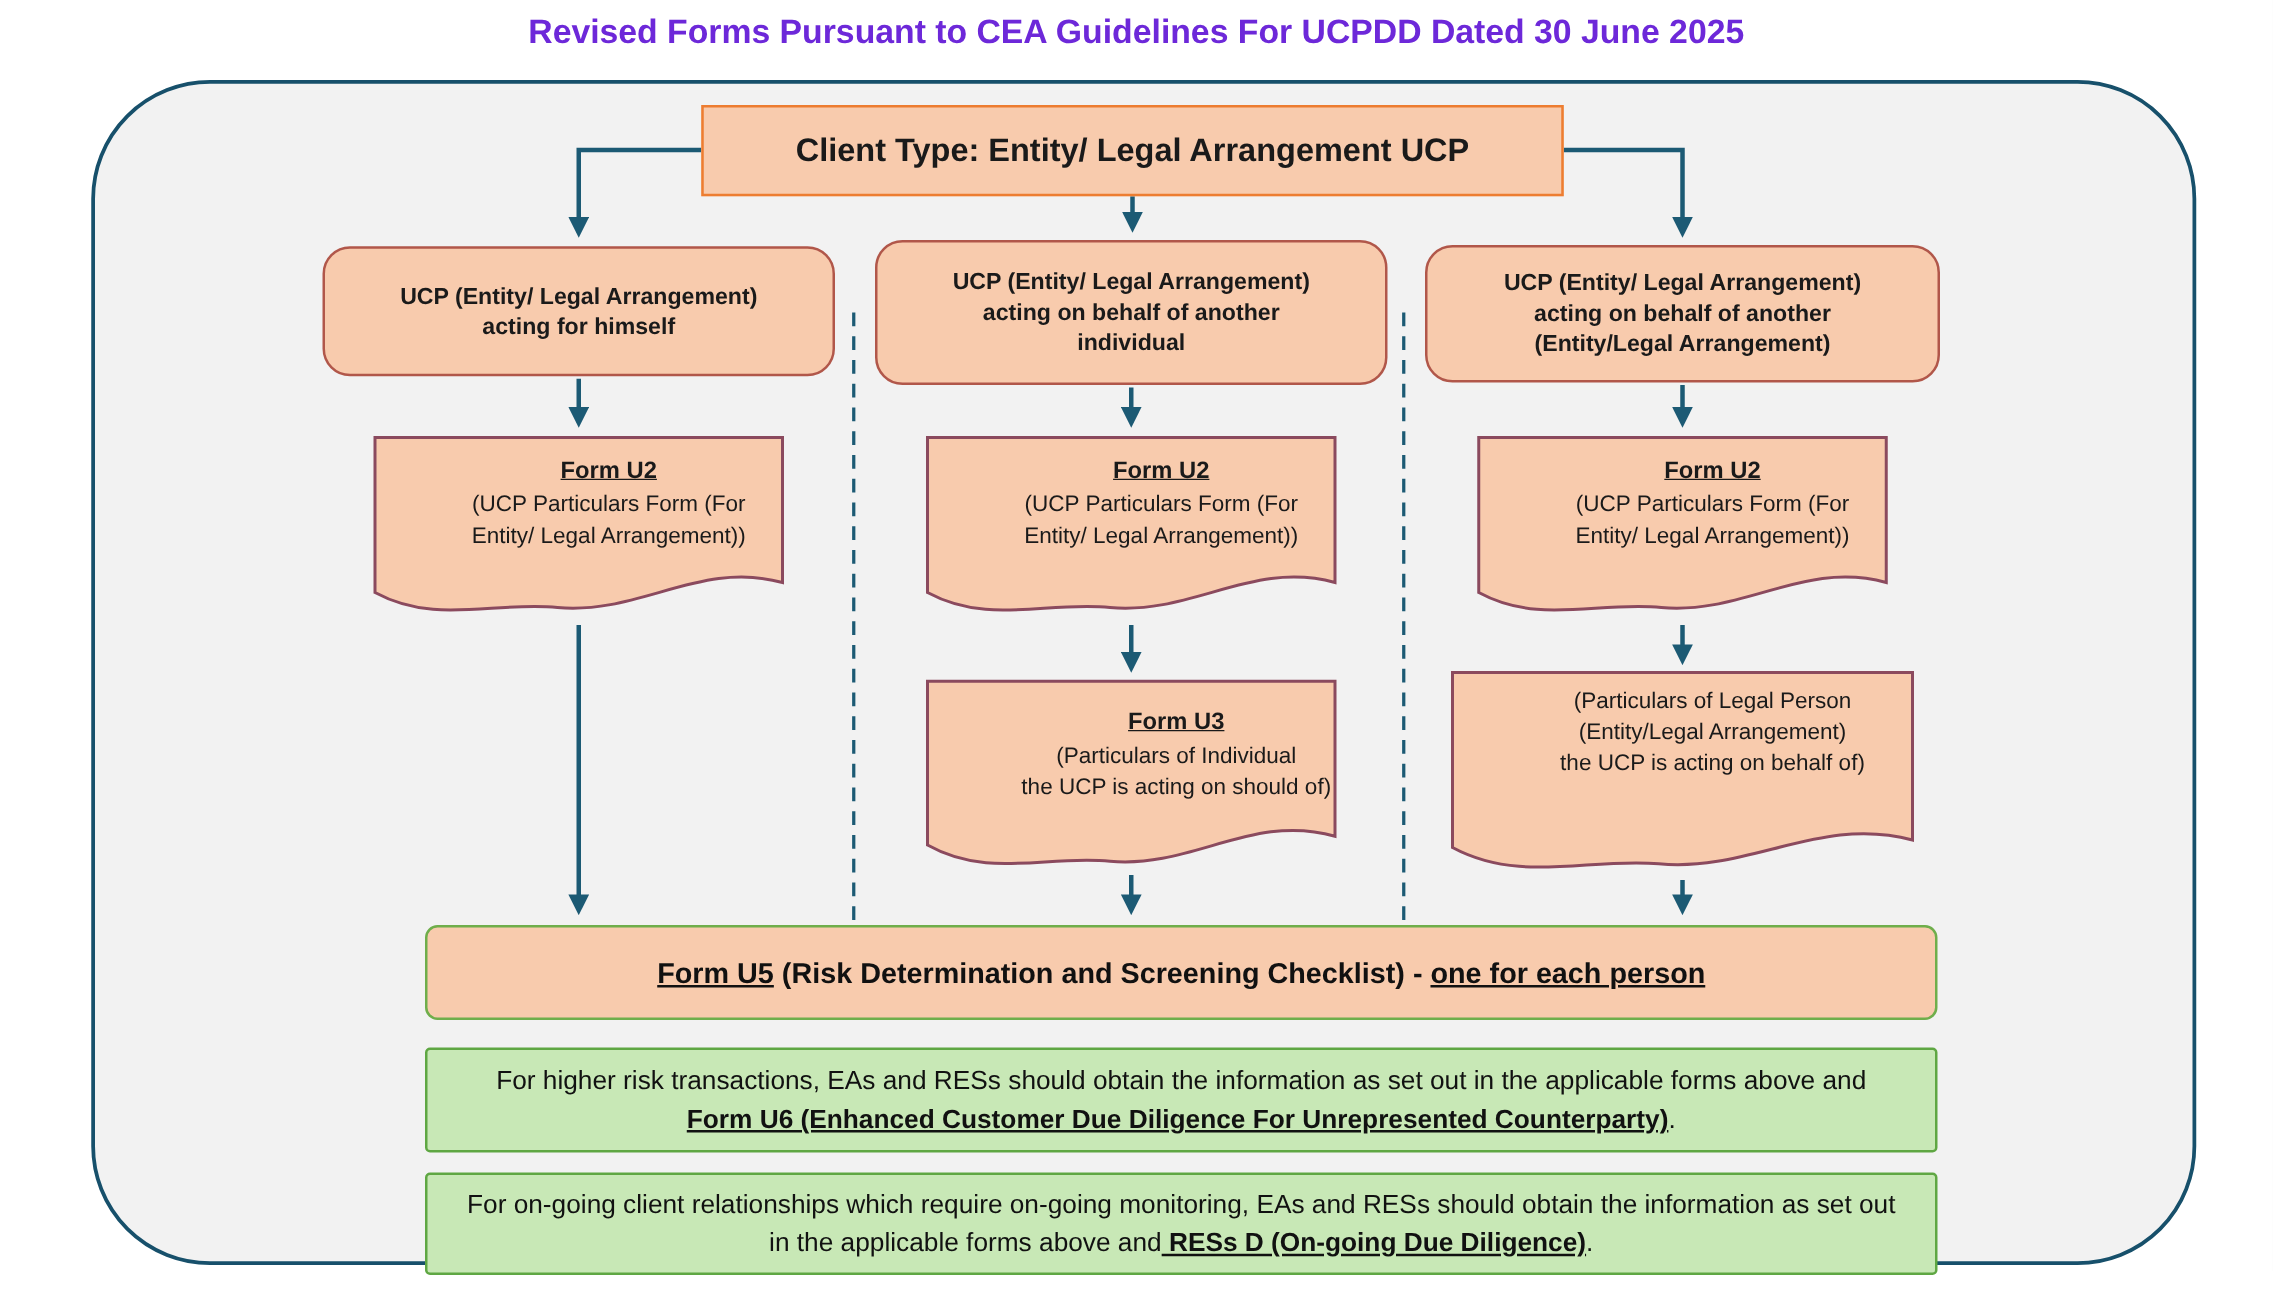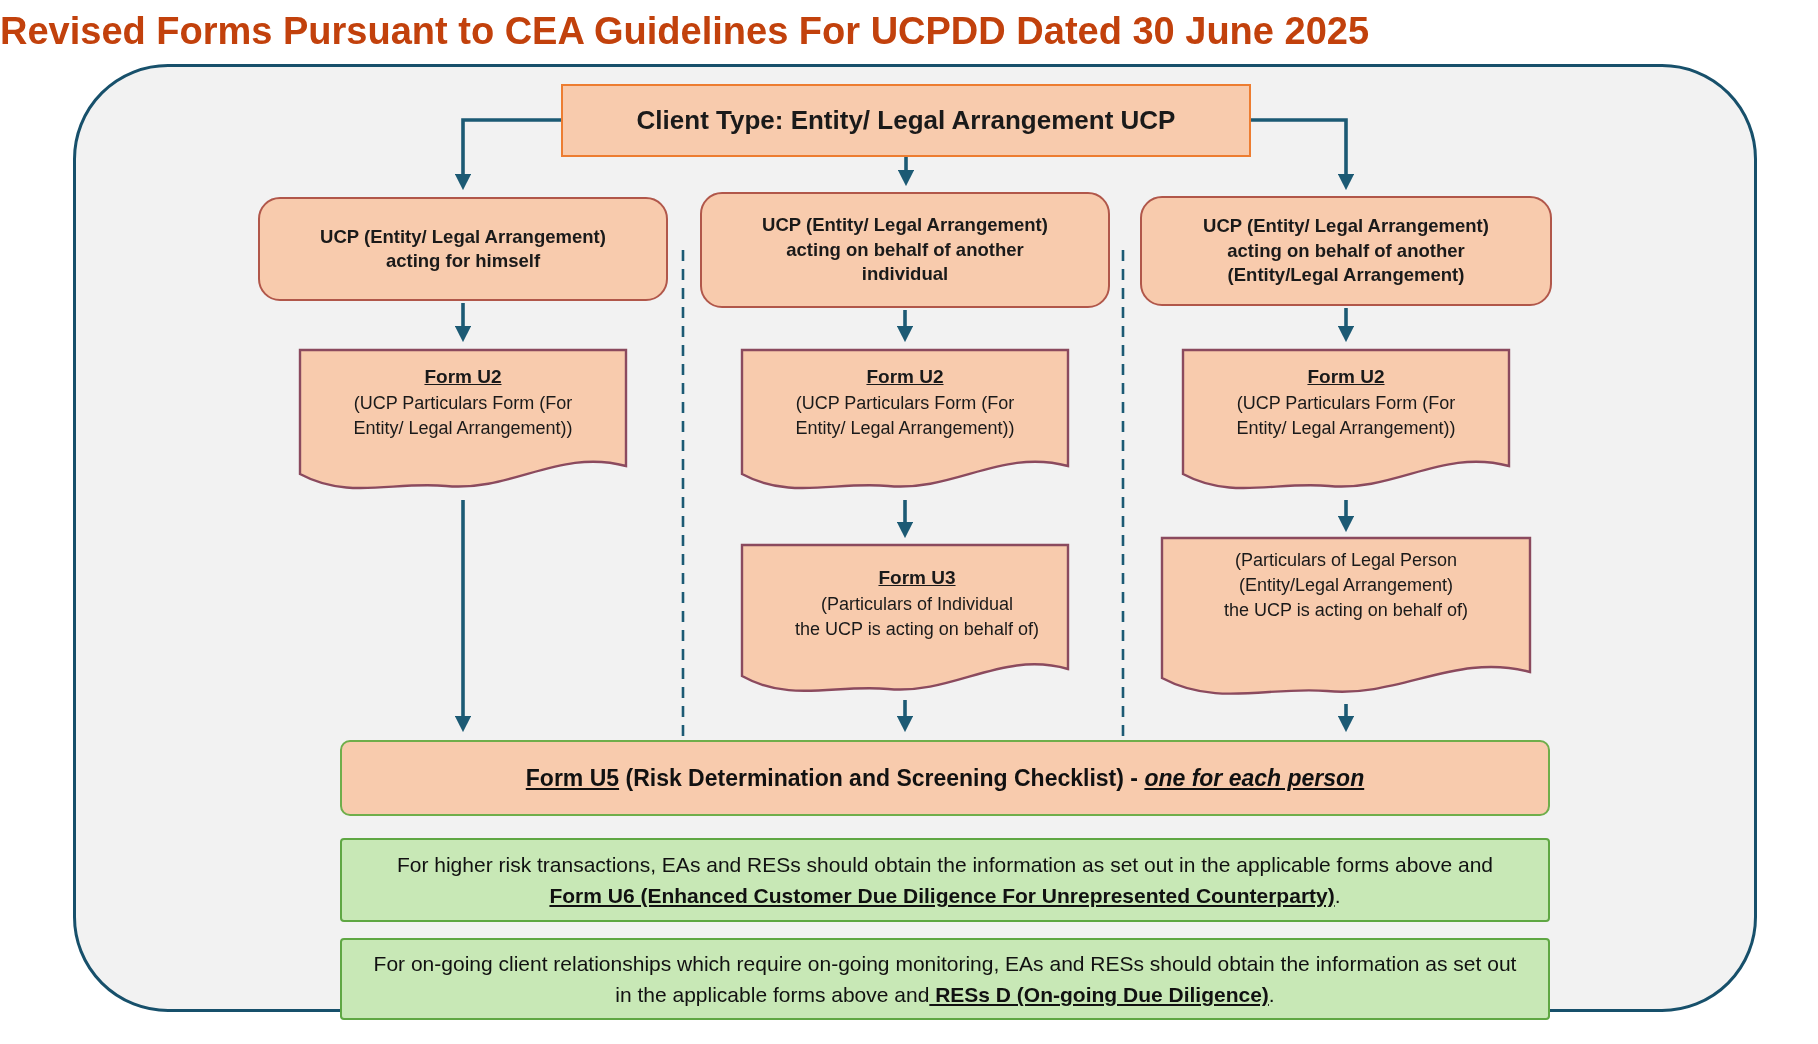--- a/index.html
+++ b/index.html
@@ -2,21 +2,21 @@
 <html><head>
 <meta charset="utf-8">
 <style>
   html, body { margin: 0; padding: 0; background: #ffffff; }
   .canvas {
     position: relative; width: 1818px; height: 1044px;
     font-family: "Liberation Sans", sans-serif; color: #111; background: #ffffff; overflow: hidden;
   }
   .title {
     position: absolute; top: 10px; left: 0; width: 100%;
-    font-size: 38px; font-weight: bold; color: #c2410c;
+    text-align: center; font-size: 27px; font-weight: bold; color: #6d28d9;
   }
   .frame {
     position: absolute; left: 73px; top: 64px; width: 1684px; height: 948px;
     background: #F2F2F2; border: 3px solid #17506B; border-radius: 95px; box-sizing: border-box;
   }
   .connectors { position: absolute; left: 0; top: 0; width: 1818px; height: 1044px; pointer-events: none; }
   .node {
     position: absolute; box-sizing: border-box;
     display: flex; align-items: center; justify-content: center; text-align: center;
   }
@@ -30,30 +30,30 @@
     background: #F8CBAD; border: 2px solid #B1574A; border-radius: 22px;
     font-size: 18.5px; font-weight: bold; line-height: 1.32; padding: 6px 10px; color: #1a1a1a;
   }
   .branch-left  { left: 258px;  top: 197px; width: 410px; height: 104px; }
   .branch-mid   { left: 700px;  top: 192px; width: 410px; height: 116px; }
   .branch-right { left: 1140px; top: 196px; width: 412px; height: 110px; }
   .doc { position: absolute; }
   .doc svg { display: block; }
   .doc-text {
     position: absolute; left: 0; width: 100%; text-align: center;
-    font-size: 18px; line-height: 1.4; color: #1a1a1a;
+    font-size: 18px; line-height: 1.4; color: #1a1a1a; padding-left: 24px;
   }
   .doc-title { font-weight: bold; text-decoration: underline; font-size: 19px; }
   .u5bar {
     left: 340px; top: 740px; width: 1210px; height: 76px;
     background: #F8CBAD; border: 2.5px solid #6FAE4B; border-radius: 10px;
     font-size: 23px; font-weight: bold; color: #111;
   }
   .u5-title { text-decoration: underline; }
-  .u5-emph  { font-style: italic; text-decoration: underline; }
+  .u5-emph  { text-decoration: underline; }
   .note {
     left: 340px; width: 1210px;
     background: #C8E8B6; border: 2px solid #5FA743; border-radius: 4px;
     font-size: 21px; line-height: 1.5; padding: 8px 26px; color: #111;
   }
   .note strong { text-decoration: underline; }
   .note-1 { top: 838px; height: 84px; }
   .note-2 { top: 938px; height: 82px; }
 </style>
 </head>
@@ -142,21 +142,21 @@
     </div>
   </div>
 
   <div class="doc" style="left:740px; top:543px; width:330px; height:158px;">
     <svg width="330" height="158" viewBox="0 0 330 158">
       <path d="M2 2 H328 V126 C262 107 214 152 148 146 C96 141 50 160 2 133 Z" fill="#F8CBAD" stroke="#8B4A5E" stroke-width="2.4"></path>
     </svg>
     <div class="doc-text" style="top:22px;margin-left:12px;">
       <div class="doc-title">Form U3</div>
       <div class="multiline">(Particulars of Individual
-the UCP is acting on behalf of)</div>
+the UCP is acting on should of)</div>
     </div>
   </div>
 
   <div class="doc" style="left:1160px; top:536px; width:372px; height:170px;">
     <svg width="372" height="170" viewBox="0 0 372 170">
       <path d="M2 2 H370 V136 C296 116 240 162 167 155 C110 150 56 171 2 142 Z" fill="#F8CBAD" stroke="#8B4A5E" stroke-width="2.4"></path>
     </svg>
     <div class="doc-text" style="top:12px;">
       <div class="multiline">(Particulars of Legal Person
 (Entity/Legal Arrangement)

